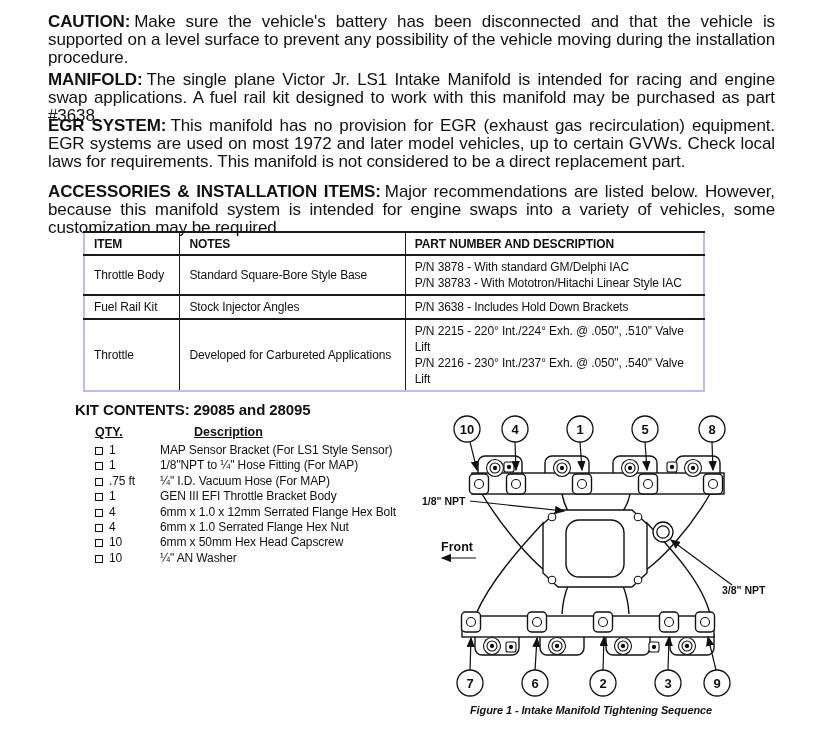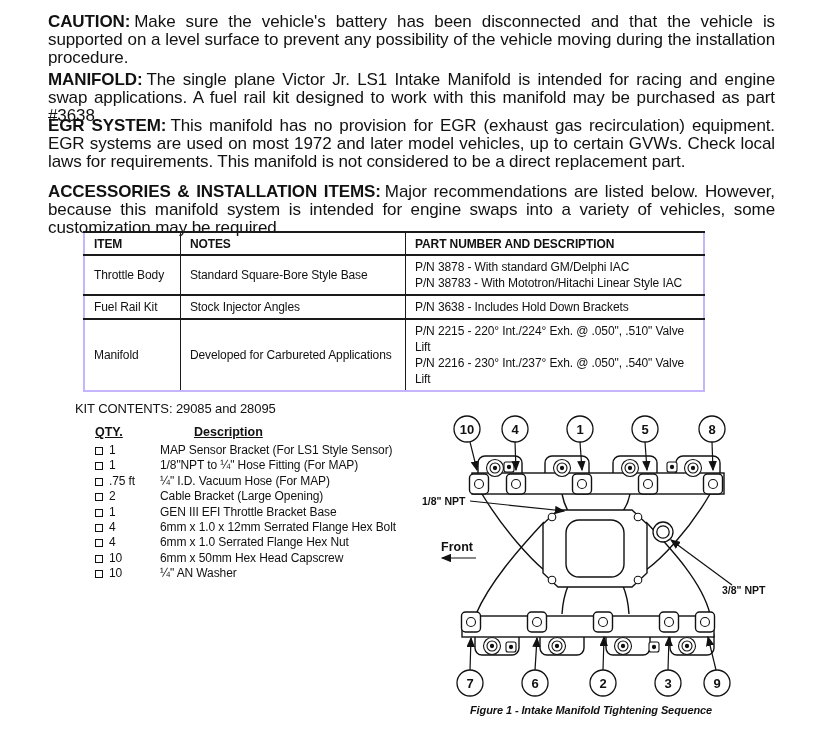--- a/index.html
+++ b/index.html
@@ -27,21 +27,21 @@
   table.parts col.c1 { width: 101px; }
   table.parts col.c2 { width: 244px; }
   table.parts col.c3 { width: 324px; }
   td.multiline { white-space: pre-line; line-height: 16px; }
   tr.h36 td { height: 36px; }
   tr.h22 td { height: 22px; border-radius: 8px; }
   tr.h40 td { height: 40px; }
 
   .kit-title {
     position: absolute; left: 75px; top: 401px;
-    font-size: 13px; font-weight: 400; letter-spacing: -0.1px;
+    font-size: 15px; font-weight: 700; letter-spacing: -0.1px;
   }
   .kit-headers { position: absolute; left: 95px; top: 425px; font-size: 12.5px; font-weight: 700; }
   .kit-headers .qh { display: inline-block; width: 65px; text-decoration: underline; }
   .kit-headers .dh { display: inline-block; text-decoration: underline; margin-left: 0px; padding-left: 34px; }
   .kit-list { position: absolute; left: 95px; top: 443px; font-size: 12px; letter-spacing: -0.1px; }
   .kit-row { height: 15.4px; line-height: 15.4px; white-space: nowrap; }
   .kit-qty { display: inline-block; width: 65px; }
   .checkbox {
     display: inline-block; width: 8px; height: 8px;
     border: 1.4px solid #111; margin-right: 6px; vertical-align: -1px;
@@ -85,38 +85,37 @@
       <td>Standard Square-Bore Style Base</td>
       <td class="multiline">P/N 3878 - With standard GM/Delphi IAC
 P/N 38783 - With Mototron/Hitachi Linear Style IAC</td>
     </tr>
     <tr class="h22">
       <td>Fuel Rail Kit</td>
       <td>Stock Injector Angles</td>
       <td class="multiline">P/N 3638 - Includes Hold Down Brackets</td>
     </tr>
     <tr class="h40">
-      <td>Manifold</td>
+      <td>Throttle</td>
       <td>Developed for Carbureted Applications</td>
       <td class="multiline">P/N 2215 - 220° Int./224° Exh. @ .050", .510" Valve Lift
 P/N 2216 - 230° Int./237° Exh. @ .050", .540" Valve Lift</td>
     </tr>
   </tbody>
 </table>
 
 <div class="kit-title">KIT CONTENTS:  29085 and 28095</div>
 <div class="kit-headers">
   <span class="qh">QTY.</span><span class="dh">Description</span>
 </div>
 <div class="kit-list">
   <div class="kit-row"><span class="kit-qty"><span class="checkbox"></span><span>1</span></span><span>MAP Sensor Bracket (For LS1 Style Sensor)</span></div>
   <div class="kit-row"><span class="kit-qty"><span class="checkbox"></span><span>1</span></span><span>1/8"NPT to ¼" Hose Fitting (For MAP)</span></div>
   <div class="kit-row"><span class="kit-qty"><span class="checkbox"></span><span>.75 ft</span></span><span>¼" I.D. Vacuum Hose (For MAP)</span></div>
-  <div class="kit-row"><span class="kit-qty"><span class="checkbox"></span><span>2</span></span><span>Cable Bracket (Large Opening)</span></div>
-  <div class="kit-row"><span class="kit-qty"><span class="checkbox"></span><span>1</span></span><span>GEN III EFI Throttle Bracket Base</span></div>
+  <div class="kit-row"><span class="kit-qty"><span class="checkbox"></span><span>1</span></span><span>GEN III EFI Throttle Bracket Body</span></div>
   <div class="kit-row"><span class="kit-qty"><span class="checkbox"></span><span>4</span></span><span>6mm x 1.0 x 12mm Serrated Flange Hex Bolt</span></div>
   <div class="kit-row"><span class="kit-qty"><span class="checkbox"></span><span>4</span></span><span>6mm x 1.0 Serrated Flange Hex Nut</span></div>
   <div class="kit-row"><span class="kit-qty"><span class="checkbox"></span><span>10</span></span><span>6mm x 50mm Hex Head Capscrew</span></div>
   <div class="kit-row"><span class="kit-qty"><span class="checkbox"></span><span>10</span></span><span>¼" AN Washer</span></div>
 </div>
 
 <div class="figure-wrap">
 <svg width="390" height="292" viewBox="0 0 390 292">
   <defs>
     <marker id="arrow" markerWidth="9" markerHeight="7" refX="7.5" refY="3.5" orient="auto">

